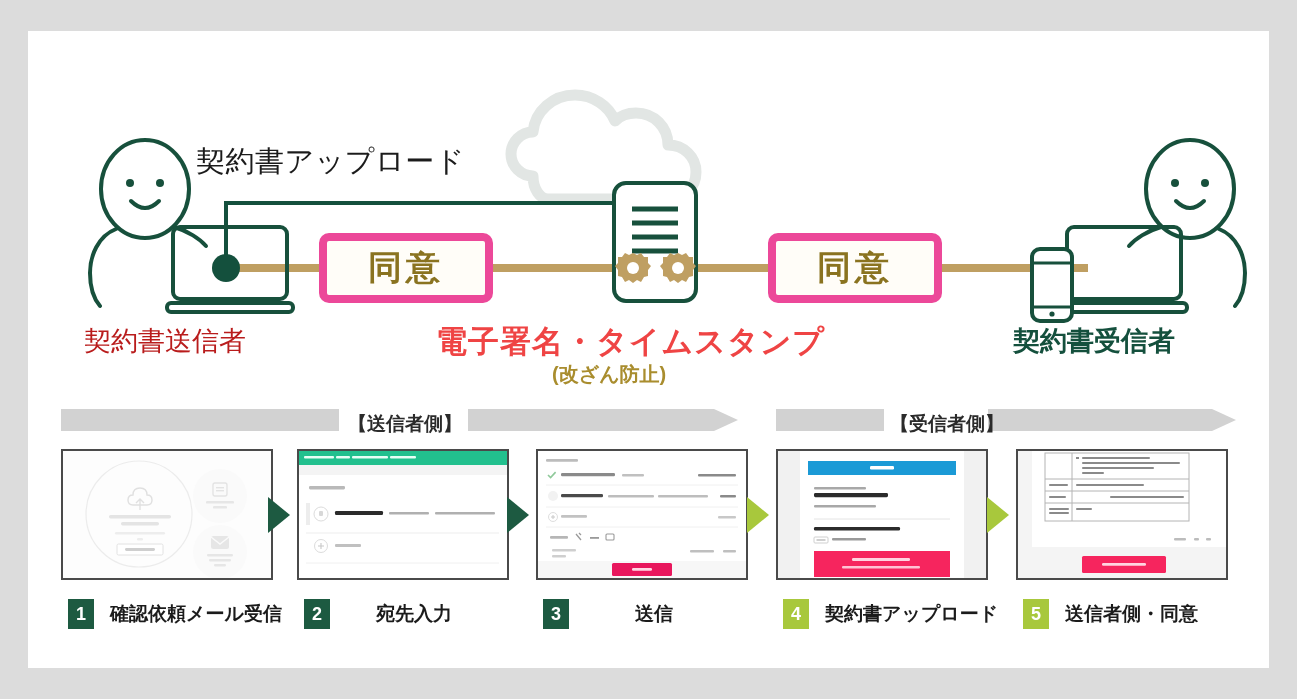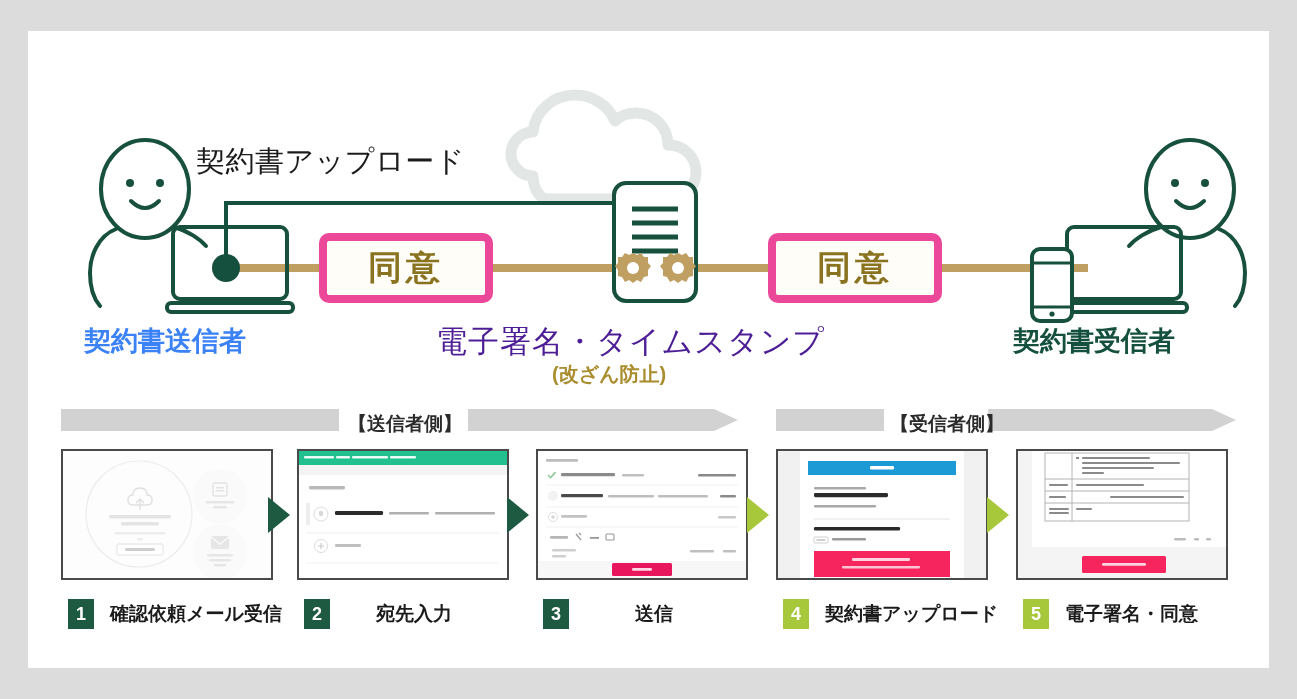--- a/index.html
+++ b/index.html
@@ -28,29 +28,29 @@
 
   .lbl { position: absolute; white-space: nowrap; }
 
   #lbl-upload {
     left: 168px; top: 111px;
     font-size: 29px; color: #1b1b1b; letter-spacing: 0.5px;
     font-weight: 400;
   }
   #lbl-sender {
     left: 56px; top: 292px;
-    font-size: 27px; color: #3b82f6; font-weight: 700;
+    font-size: 27px; color: #b91c1c; font-weight: 400;
   }
   #lbl-receiver {
     left: 985px; top: 292px;
     font-size: 27px; color: #14503d; font-weight: 700;
   }
   #lbl-sign {
     left: 408px; top: 290px;
-    font-size: 31px; color: #4c1d95; font-weight: 400; letter-spacing: 1px;
+    font-size: 31px; color: #ef4444; font-weight: 700; letter-spacing: 1px;
   }
   #lbl-sign-sub {
     left: 524px; top: 330px;
     font-size: 20px; color: #a98d2e; font-weight: 700;
   }
 
   .agree-box {
     position: absolute; top: 202px;
     width: 174px; height: 70px;
     border: 8px solid #ec4899;
@@ -379,18 +379,18 @@
       <div class="step dark" id="step3">
         <div class="step-num">3</div>
         <div class="step-label">送信</div>
       </div>
       <div class="step lime" id="step4">
         <div class="step-num">4</div>
         <div class="step-label">契約書アップロード</div>
       </div>
       <div class="step lime" id="step5">
         <div class="step-num">5</div>
-        <div class="step-label">電子署名・同意</div>
+        <div class="step-label">送信者側・同意</div>
       </div>
     </div>
 
   </div>
 </div>
 
 </body></html>

